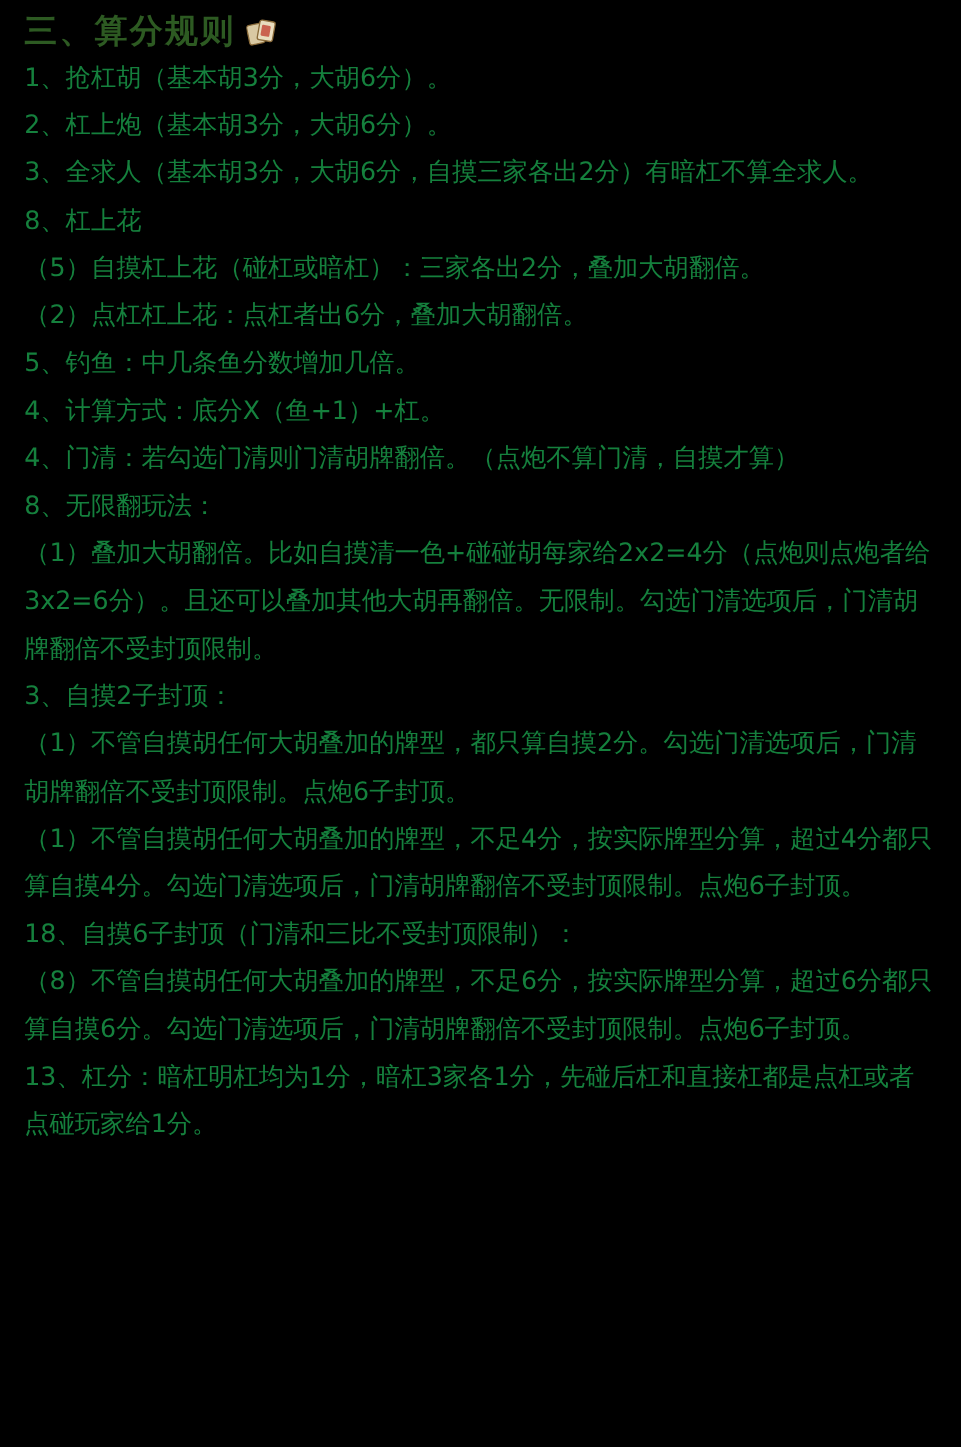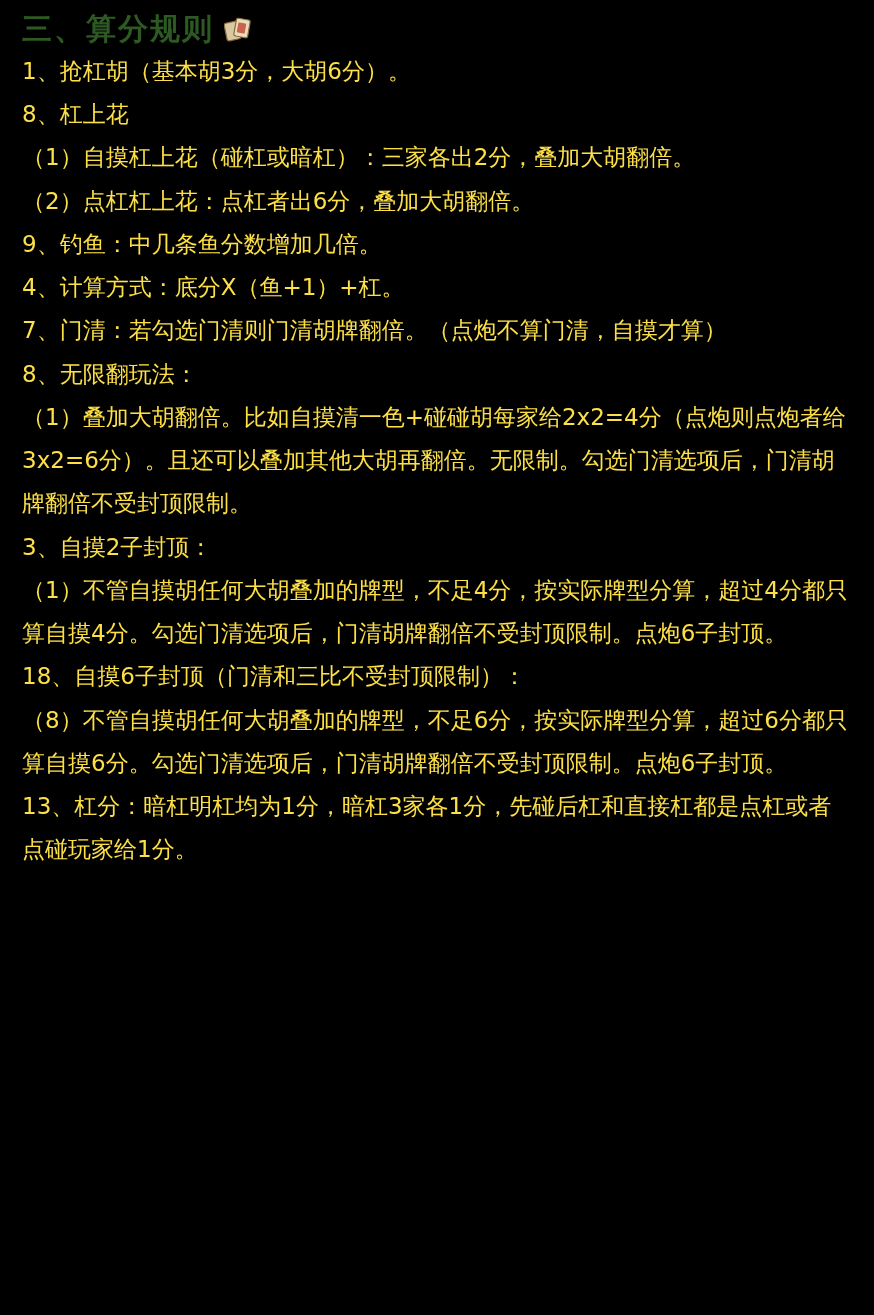--- a/index.html
+++ b/index.html
@@ -39,21 +39,21 @@
     height: 28px;
     position: relative;
     flex: 0 0 auto;
   }
   .mahjong-icon svg { display: block; }
 
   .rules {
     padding: 0 20px 0 22px;
   }
   .rule-line {
-    color: #fde047;
+    color: #15803d;
     font-size: 23px;
     line-height: 1.88;
     letter-spacing: 0px;
     white-space: normal;
     text-align: left;
   }
 </style>
 </head>
 <body>
 
@@ -67,28 +67,31 @@
           <rect x="1.5" y="7" width="14" height="18" rx="2" fill="#d9c9a3" stroke="#8a6b3a" stroke-width="1.2" transform="rotate(-12 8.5 16)"></rect>
           <rect x="11" y="4" width="14" height="18" rx="2" fill="#e8dcbe" stroke="#8a6b3a" stroke-width="1.2" transform="rotate(10 18 13)"></rect>
           <rect x="13.5" y="8" width="8" height="10" rx="1" fill="#c0392b" opacity="0.75" transform="rotate(10 17.5 13)"></rect>
         </g>
       </svg>
     </div>
   </div>
 
   <div class="rules">
     <div class="rule-line">1、抢杠胡（基本胡3分，大胡6分）。</div>
+    <div class="rule-line">2、杠上炮（基本胡3分，大胡6分）。</div>
+    <div class="rule-line">3、全求人（基本胡3分，大胡6分，自摸三家各出2分）有暗杠不算全求人。</div>
     <div class="rule-line">8、杠上花</div>
-    <div class="rule-line">（1）自摸杠上花（碰杠或暗杠）：三家各出2分，叠加大胡翻倍。</div>
+    <div class="rule-line">（5）自摸杠上花（碰杠或暗杠）：三家各出2分，叠加大胡翻倍。</div>
     <div class="rule-line">（2）点杠杠上花：点杠者出6分，叠加大胡翻倍。</div>
-    <div class="rule-line">9、钓鱼：中几条鱼分数增加几倍。</div>
+    <div class="rule-line">5、钓鱼：中几条鱼分数增加几倍。</div>
     <div class="rule-line">4、计算方式：底分X（鱼+1）+杠。</div>
-    <div class="rule-line">7、门清：若勾选门清则门清胡牌翻倍。（点炮不算门清，自摸才算）</div>
+    <div class="rule-line">4、门清：若勾选门清则门清胡牌翻倍。（点炮不算门清，自摸才算）</div>
     <div class="rule-line">8、无限翻玩法：</div>
     <div class="rule-line">（1）叠加大胡翻倍。比如自摸清一色+碰碰胡每家给2x2=4分（点炮则点炮者给3x2=6分）。且还可以叠加其他大胡再翻倍。无限制。勾选门清选项后，门清胡牌翻倍不受封顶限制。</div>
     <div class="rule-line">3、自摸2子封顶：</div>
+    <div class="rule-line">（1）不管自摸胡任何大胡叠加的牌型，都只算自摸2分。勾选门清选项后，门清胡牌翻倍不受封顶限制。点炮6子封顶。</div>
     <div class="rule-line">（1）不管自摸胡任何大胡叠加的牌型，不足4分，按实际牌型分算，超过4分都只算自摸4分。勾选门清选项后，门清胡牌翻倍不受封顶限制。点炮6子封顶。</div>
     <div class="rule-line">18、自摸6子封顶（门清和三比不受封顶限制）：</div>
     <div class="rule-line">（8）不管自摸胡任何大胡叠加的牌型，不足6分，按实际牌型分算，超过6分都只算自摸6分。勾选门清选项后，门清胡牌翻倍不受封顶限制。点炮6子封顶。</div>
     <div class="rule-line">13、杠分：暗杠明杠均为1分，暗杠3家各1分，先碰后杠和直接杠都是点杠或者点碰玩家给1分。</div>
   </div>
 
 </div>
 
 </body></html>

